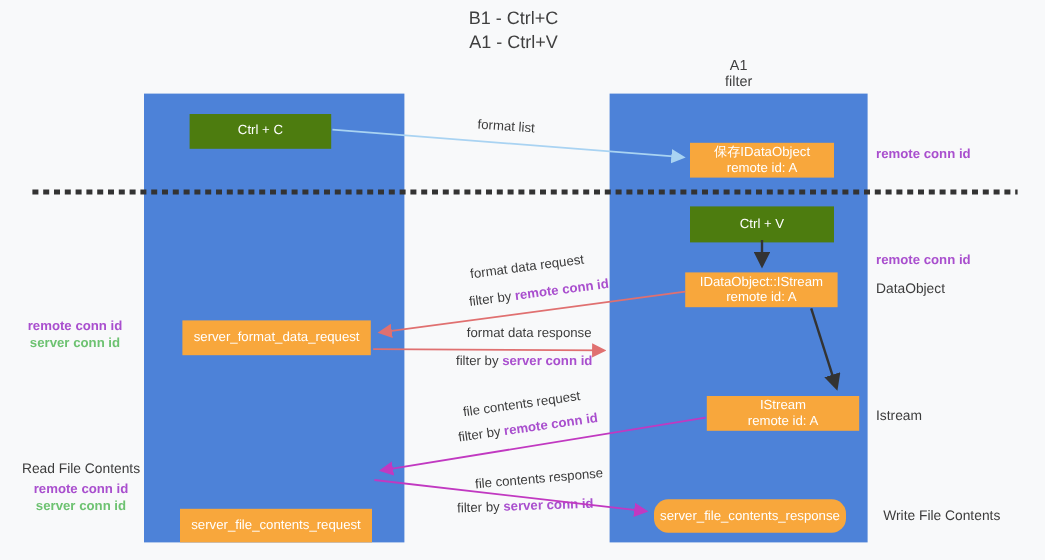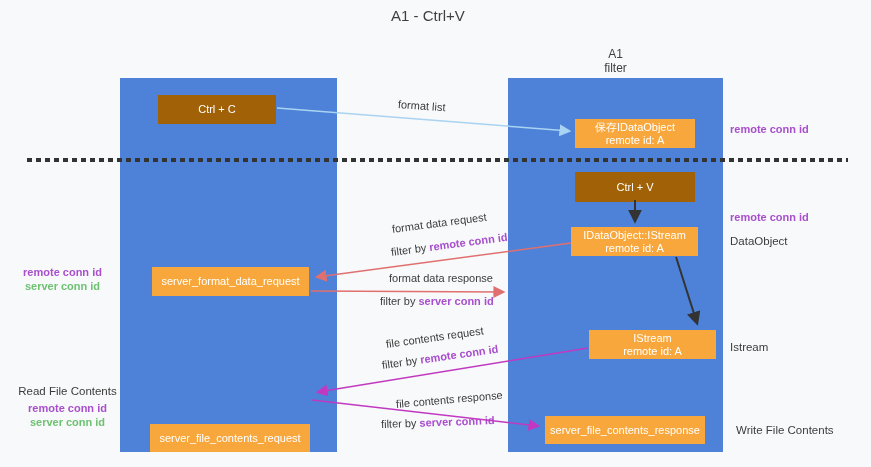--- a/index.html
+++ b/index.html
@@ -19,21 +19,21 @@
   }
   .lane{
     position:absolute;top:78px;height:374px;background:#4d82d8;
   }
   .node{
     position:absolute;display:flex;flex-direction:column;
     align-items:center;justify-content:center;
     color:#ffffff;font-size:11px;line-height:13px;text-align:center;
     white-space:nowrap;
   }
-  .node.green{background:#a16207;}
+  .node.green{background:#4d7c0f;}
   .node.orange{background:#f8a73c;}
   .side-label{
     position:absolute;font-size:11px;line-height:13px;white-space:nowrap;
   }
   .side-label.purple{color:#a94fce;font-weight:700;}
   .side-label.green{color:#6dc271;font-weight:700;}
   .side-label.dark{color:#3c3c3c;font-size:11.5px;font-weight:400;}
   .side-label.center{text-align:center;}
   .edge-label{
     position:absolute;font-size:11px;color:#3c3c3c;white-space:nowrap;
@@ -43,20 +43,21 @@
   .overlay{
     position:absolute;left:0;top:0;pointer-events:none;
   }
 </style>
 </head>
 <body>
 
 <div class="canvas">
 
   <div class="title">
+    <div>B1 - Ctrl+C</div>
     <div>A1 - Ctrl+V</div>
   </div>
 
   <div class="lane-header" style="left:120px;width:217px;margin-top:48px;">
     <div>B1</div>
     <div>connection</div>
   </div>
   <div class="lane-header" style="left:508px;width:215px;">
     <div>A1</div>
     <div>filter</div>
@@ -90,21 +91,21 @@
 
   <div class="node orange" style="left:589px;top:330px;width:127px;height:29px;">
     <div>IStream</div>
     <div>remote id: A</div>
   </div>
 
   <div class="node orange" style="left:150px;top:382px;width:160px;height:28px;margin-top:42px;">
     <div>server_file_contents_request</div>
   </div>
 
-  <div class="node orange" style="left:545px;top:416px;width:160px;height:28px;">
+  <div class="node orange" style="left:545px;top:416px;width:160px;height:28px;border-radius:12px;">
     <div>server_file_contents_response</div>
   </div>
 
   <div class="side-label purple" style="left:730px;top:123px;">remote conn id</div>
   <div class="side-label purple" style="left:730px;top:211px;">remote conn id</div>
   <div class="side-label dark" style="left:730px;top:235px;">DataObject</div>
   <div class="side-label dark" style="left:730px;top:341px;">Istream</div>
   <div class="side-label dark" style="left:736px;top:424px;">Write File Contents</div>
 
   <div class="side-label purple center" style="left:15px;top:266px;width:95px;">remote conn id</div>

